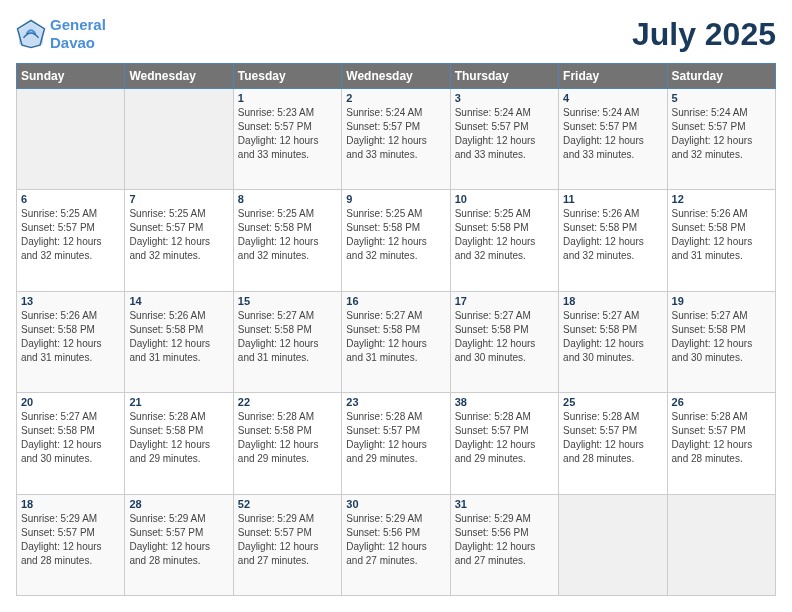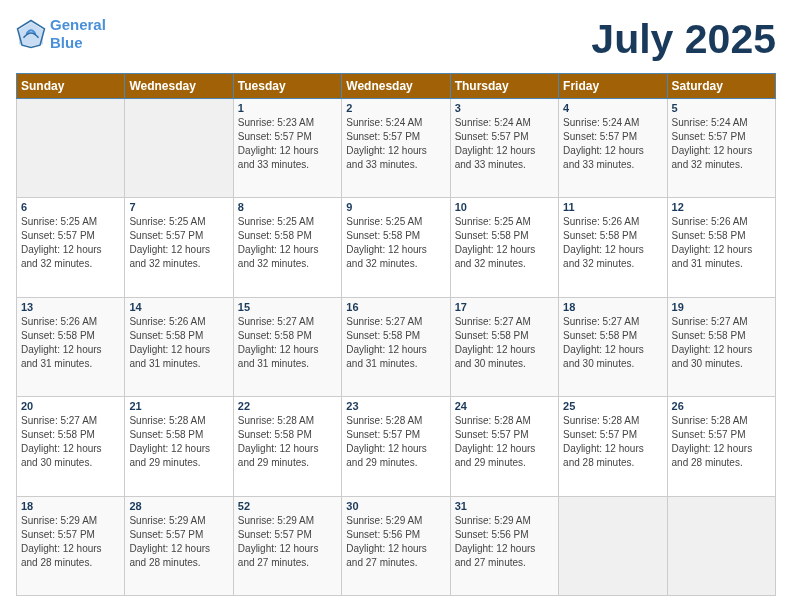--- a/index.html
+++ b/index.html
@@ -38,37 +38,37 @@
     }
     .logo-icon {
       width: 30px;
       height: 30px;
       margin-right: 4px;
     }
     .title-block {
       text-align: right;
     }
     .main-title {
-      font-size: 41px;
+      font-size: 32px;
       font-weight: bold;
       color: #1a3a5c;
     }
     .subtitle {
       font-size: 14px;
       color: #333;
     }
     .calendar {
       flex: 1;
       border: 1px solid #ccc;
       border-collapse: collapse;
       width: 100%;
       table-layout: fixed;
     }
     .calendar thead tr {
-      background: #a16207;
+      background: #737373;
     }
     .calendar thead th {
       color: #fff;
       font-size: 12px;
       font-weight: bold;
       padding: 5px 4px;
       border: 1px solid #4a85b5;
       text-align: left;
     }
     .calendar tbody td {
@@ -109,21 +109,21 @@
   <div class="header">
     <div class="logo">
       <svg class="logo-icon" viewBox="0 0 40 40">
         <polygon points="20,4 36,14 36,34 20,36 4,34 4,14" fill="#4a90d9" opacity="0.3"></polygon>
         <polygon points="20,2 38,13 32,35 20,38 8,35 2,13" fill="none" stroke="#2e6da4" stroke-width="2"></polygon>
         <path d="M14,20 Q20,10 26,20" fill="none" stroke="#4a90d9" stroke-width="2.5"></path>
         <path d="M10,25 Q20,12 30,25" fill="none" stroke="#2e6da4" stroke-width="2"></path>
       </svg>
       <div class="logo-text">
         <div><span>General</span></div>
-        <div><span style="color:#4a90d9;">Blue</span></div>
+        <div><span style="color:#4a90d9;">Davao</span></div>
       </div>
     </div>
     <div class="title-block">
       <div class="main-title">July 2025</div>
     </div>
   </div>
 
   <table class="calendar">
     <thead>
       <tr>
@@ -278,21 +278,21 @@
 Sunset: 5:58 PM
 Daylight: 12 hours and 29 minutes.</div>
           </td>
           <td>
             <span class="day-number">23</span>
             <div class="day-info" style="white-space: pre-line;">Sunrise: 5:28 AM
 Sunset: 5:57 PM
 Daylight: 12 hours and 29 minutes.</div>
           </td>
           <td>
-            <span class="day-number">24</span>
+            <span class="day-number">38</span>
             <div class="day-info" style="white-space: pre-line;">Sunrise: 5:28 AM
 Sunset: 5:57 PM
 Daylight: 12 hours and 29 minutes.</div>
           </td>
           <td>
             <span class="day-number">25</span>
             <div class="day-info" style="white-space: pre-line;">Sunrise: 5:28 AM
 Sunset: 5:57 PM
 Daylight: 12 hours and 28 minutes.</div>
           </td>

